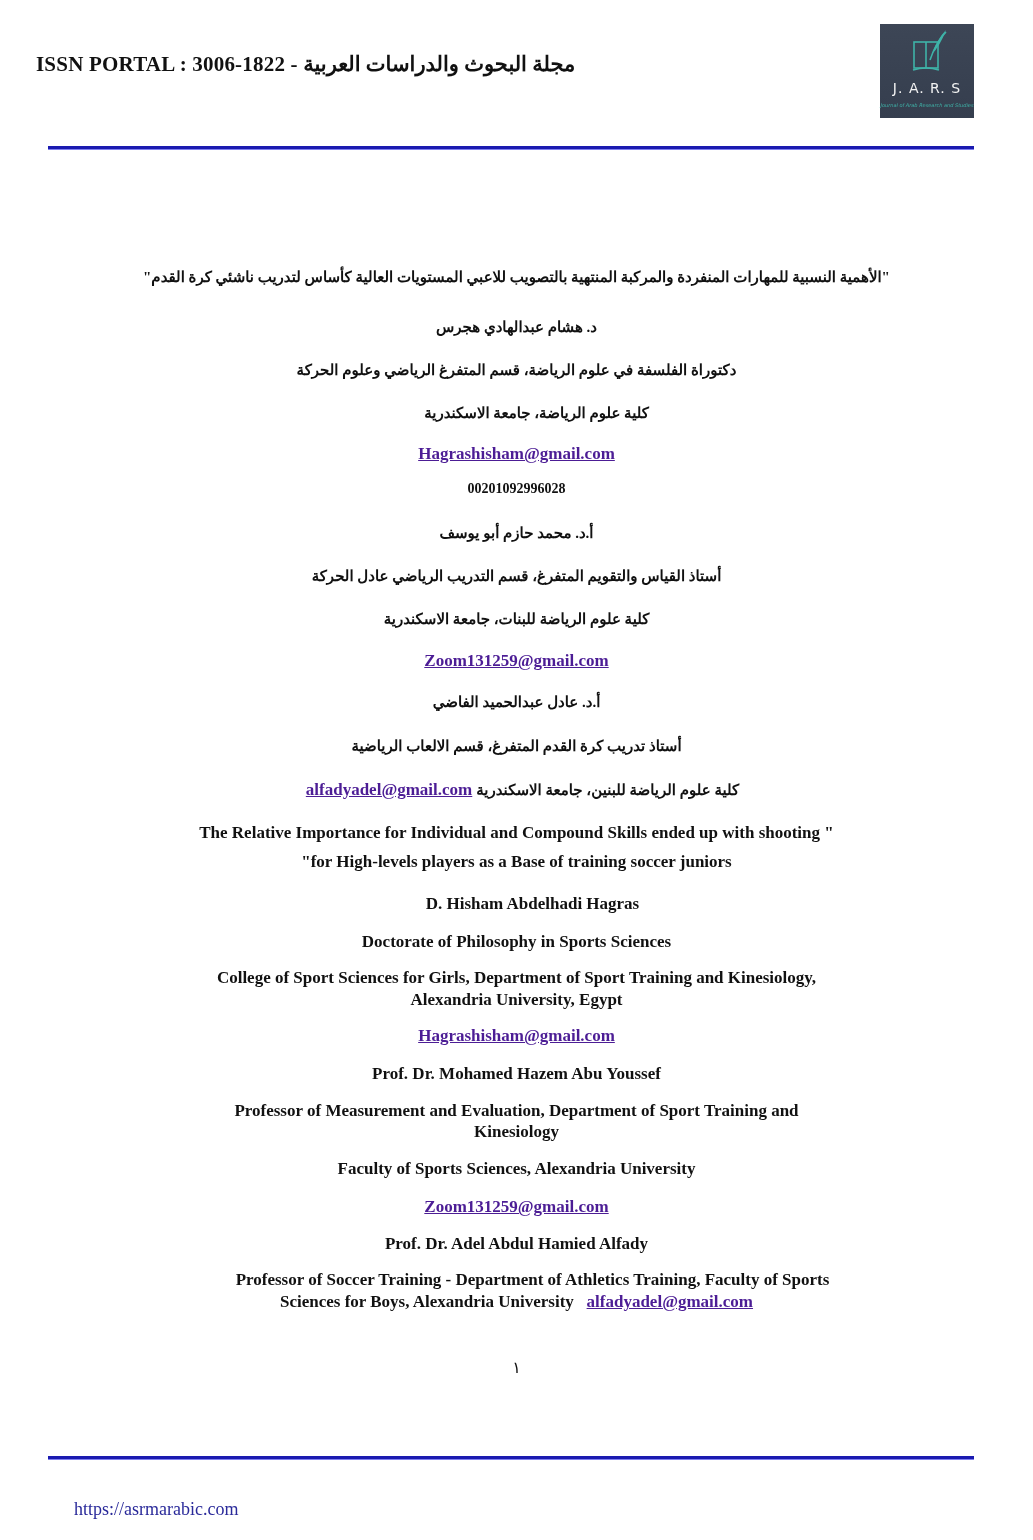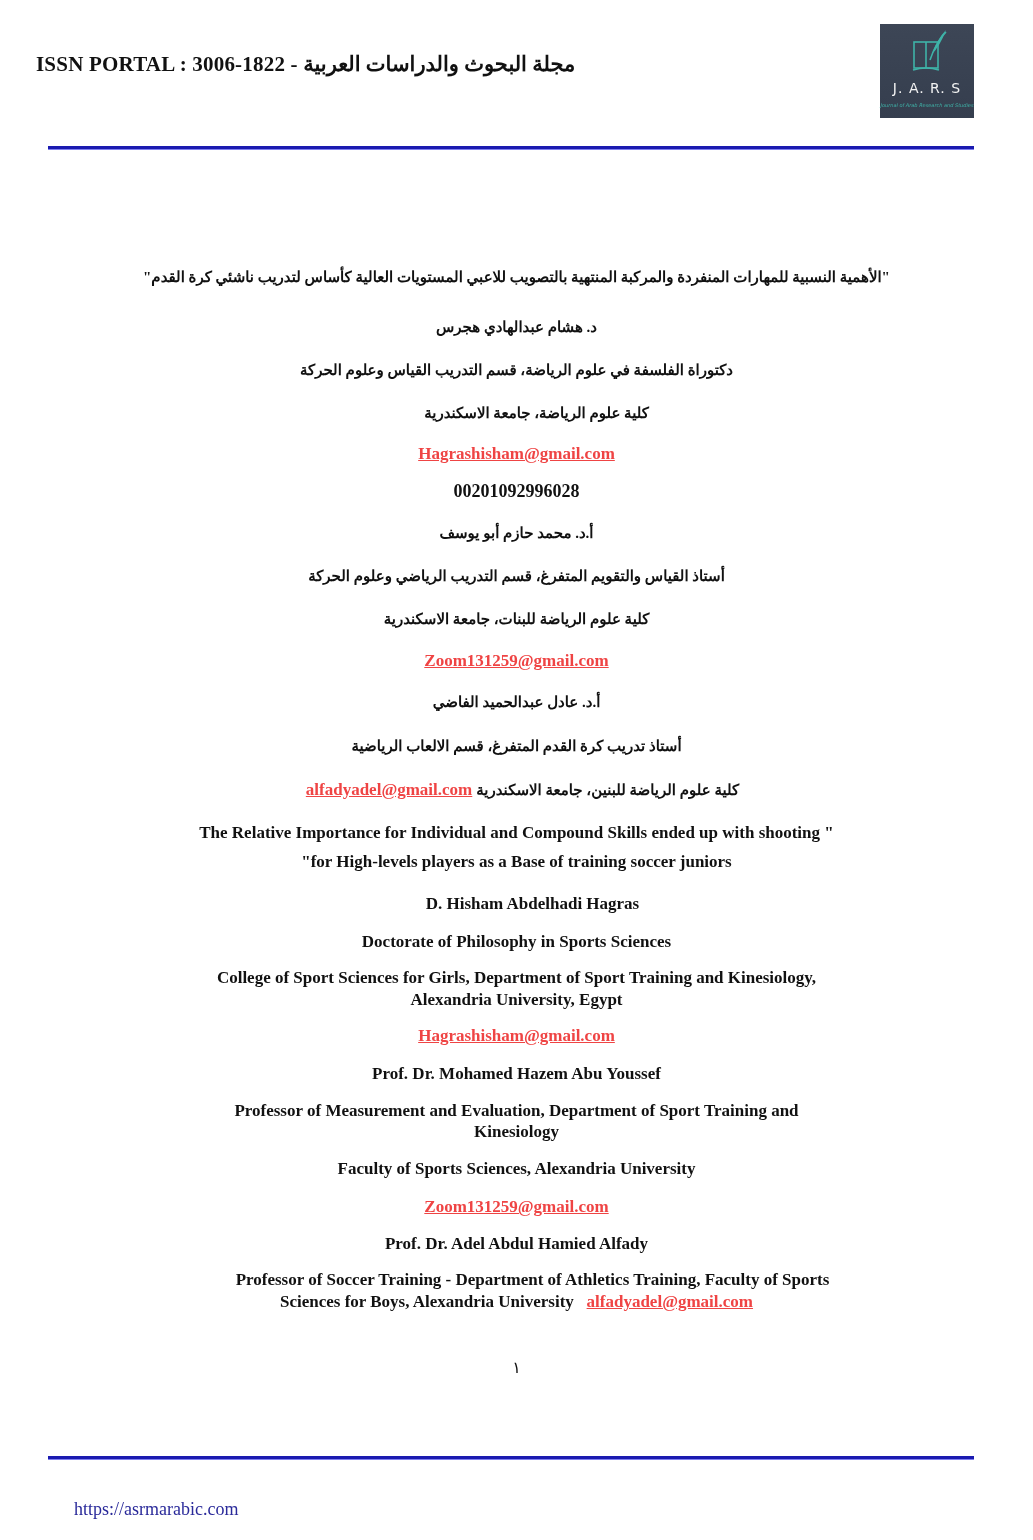--- a/index.html
+++ b/index.html
@@ -9,22 +9,22 @@
     .header-title { left: 36px; top: 52px; font-size: 21px; font-weight: bold; white-space: nowrap; letter-spacing: 0.2px; }
     .logo { left: 880px; top: 24px; width: 94px; height: 94px; background: linear-gradient(180deg,#3d4656 0%,#353e4e 100%); box-sizing: border-box; }
     .logo-letters { position: absolute; left: 0; right: 0; top: 56px; text-align: center; color: #f2f2f2;
                     font-family: "DejaVu Sans", sans-serif; font-size: 14px; letter-spacing: 1px; }
     .logo-sub { position: absolute; left: 0; right: 0; top: 78px; text-align: center; color: #3fb3a8;
                 font-family: "DejaVu Sans", sans-serif; font-size: 5px; font-style: italic; }
     .rule { left: 48px; width: 926px; height: 3px; background: #1a1ab0; box-shadow: 0 1px 0 #7f7ff0; }
     .line { left: 0; width: 1033px; text-align: center; white-space: nowrap; }
     .ar { font-size: 15px; font-weight: bold; direction: rtl; }
     .en { font-size: 17px; font-weight: bold; font-family: "Liberation Serif", serif; }
-    .num { font-size: 18px; font-weight: bold; }
-    a.mail { color: #ef4444; text-decoration: underline; font-weight: bold; font-size: 17px; }
+    .num { font-size: 14px; font-weight: bold; }
+    a.mail { color: #4c1d95; text-decoration: underline; font-weight: bold; font-size: 17px; }
     .footer-url { left: 64px; top: 1499px; font-family: Liberation Serif, serif; font-size: 18px; color: #2a2a9a; padding-left: 10px; }
     .page-num { font-size: 16px; }
   </style>
 </head>
 <body>
 
 <div class="abs header-title">ISSN PORTAL : 3006-1822 - مجلة البحوث والدراسات العربية</div>
 <div class="abs logo">
   <svg width="94" height="56" viewBox="0 0 94 56" style="position:absolute;left:0;top:0;">
     <g fill="none" stroke="#3fb3a8" stroke-width="1.6">
@@ -35,26 +35,26 @@
     </g>
     <path d="M66 6 Q58 14 52 30 Q60 22 66 6 Z" fill="#3fb3a8"></path>
   </svg>
   <div class="logo-letters">J. A. R. S</div>
   <div class="logo-sub">Journal of Arab Research and Studies</div>
 </div>
 <div class="abs rule" style="top:146px;"></div>
 
 <div class="abs line ar" style="top:268px;">"الأهمية النسبية للمهارات المنفردة والمركبة المنتهية بالتصويب للاعبي المستويات العالية كأساس لتدريب ناشئي كرة القدم"</div>
 <div class="abs line ar" style="top:318px;">د. هشام عبدالهادي هجرس</div>
-<div class="abs line ar" style="top:361px;">دكتوراة الفلسفة في علوم الرياضة، قسم التدريب القياس وعلوم الحركة</div>
+<div class="abs line ar" style="top:361px;">دكتوراة الفلسفة في علوم الرياضة، قسم المتفرغ الرياضي وعلوم الحركة</div>
 <div class="abs line ar" style="top:404px;padding-left:20px;">كلية علوم الرياضة، جامعة الاسكندرية</div>
 <div class="abs line" style="top:444px;"><a class="mail" href="#">Hagrashisham@gmail.com</a></div>
 <div class="abs line num" style="top:481px;">00201092996028</div>
 <div class="abs line ar" style="top:524px;">أ.د. محمد حازم أبو يوسف</div>
-<div class="abs line ar" style="top:567px;">أستاذ القياس والتقويم المتفرغ، قسم التدريب الرياضي وعلوم الحركة</div>
+<div class="abs line ar" style="top:567px;">أستاذ القياس والتقويم المتفرغ، قسم التدريب الرياضي عادل الحركة</div>
 <div class="abs line ar" style="top:610px;">كلية علوم الرياضة للبنات، جامعة الاسكندرية</div>
 <div class="abs line" style="top:651px;"><a class="mail" href="#">Zoom131259@gmail.com</a></div>
 <div class="abs line ar" style="top:693px;">أ.د. عادل عبدالحميد الفاضي</div>
 <div class="abs line ar" style="top:737px;">أستاذ تدريب كرة القدم المتفرغ، قسم الالعاب الرياضية</div>
 <div class="abs line" style="top:780px;margin-left:6px;" dir="rtl">
   <span class="ar">كلية علوم الرياضة للبنين، جامعة الاسكندرية</span>
   <a class="mail" href="#" dir="ltr">alfadyadel@gmail.com</a>
 </div>
 
 <div class="abs line en" style="top:823px;">The Relative Importance for Individual and Compound Skills ended up with shooting "</div>

